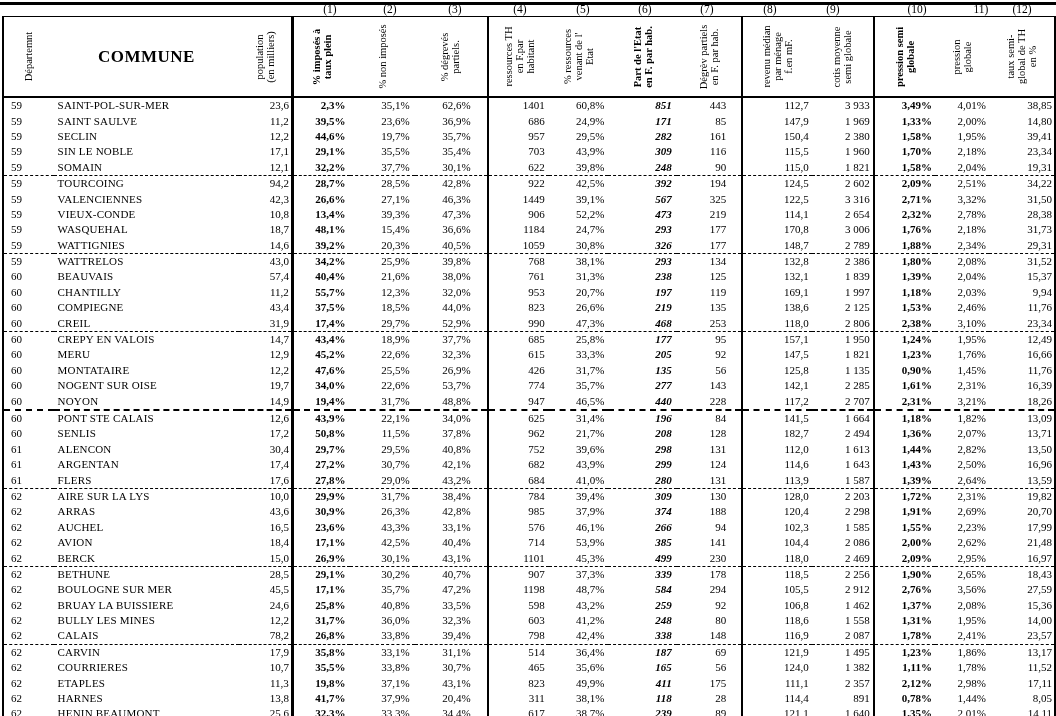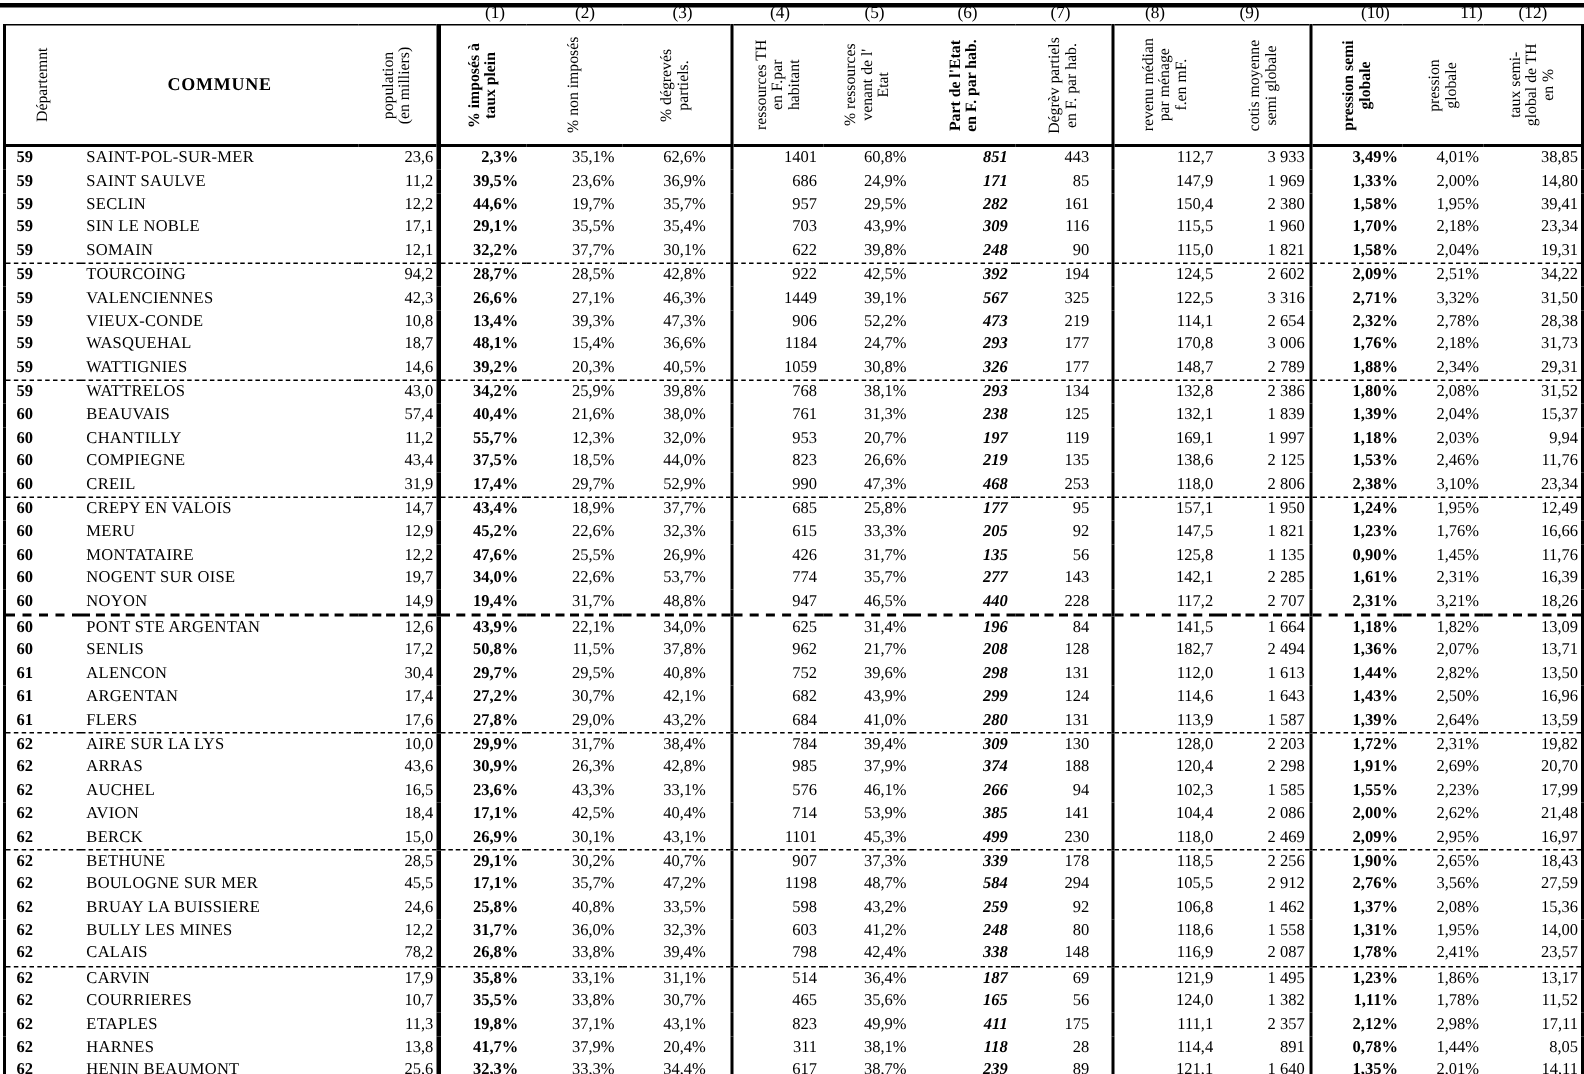--- a/index.html
+++ b/index.html
@@ -31,25 +31,25 @@
   td{
     height:15.4px;padding:0;font-size:11px;line-height:11px;
     white-space:nowrap;overflow:hidden;vertical-align:middle;
   }
   .rotwrap{display:flex;align-items:center;justify-content:center;height:79px;overflow:visible;}
   .rotwrap > div{
     transform:rotate(-90deg);
     white-space:pre-line;text-align:center;
     font-size:10.5px;line-height:11px;width:max-content;
   }
-  .hcommune{font-weight:bold;font-size:12px;text-align:center;letter-spacing:0.5px;}
+  .hcommune{font-weight:bold;font-size:17px;text-align:center;letter-spacing:0.5px;}
   .bold, .boldh > div{font-weight:bold;}
   .gb{border-left:2px solid #000;}
   .gbt{border-left:3px solid #000;}
-  .dept{text-align:left;padding-left:7px;font-weight:bold;}
+  .dept{text-align:left;padding-left:7px;}
   .commune{text-align:left;padding-left:4px;letter-spacing:0.2px;}
   .num{text-align:right;}
   .pop{padding-right:2px;}
   .c1{padding-right:5px;}
   .c2{padding-right:5px;}
   .c3{padding-right:16px;}
   .c4{padding-right:4px;}
   .c5{padding-right:4px;}
   .c6{padding-right:5px;font-style:italic;}
   .c7{padding-right:15px;}
@@ -528,21 +528,21 @@
       <td class="num c6 bold">440</td>
       <td class="num c7">228</td>
       <td class="num c8 gb">117,2</td>
       <td class="num c9">2 707</td>
       <td class="num c10 bold gb">2,31%</td>
       <td class="num c11">3,21%</td>
       <td class="num c12">18,26</td>
     </tr>
         <tr>
       <td class="dept">60</td>
-      <td class="commune">PONT STE ARGENTAN</td>
+      <td class="commune">PONT STE CALAIS</td>
       <td class="num pop">12,6</td>
       <td class="num c1 bold gbt">43,9%</td>
       <td class="num c2">22,1%</td>
       <td class="num c3">34,0%</td>
       <td class="num c4 gb">625</td>
       <td class="num c5">31,4%</td>
       <td class="num c6 bold">196</td>
       <td class="num c7">84</td>
       <td class="num c8 gb">141,5</td>
       <td class="num c9">1 664</td>

